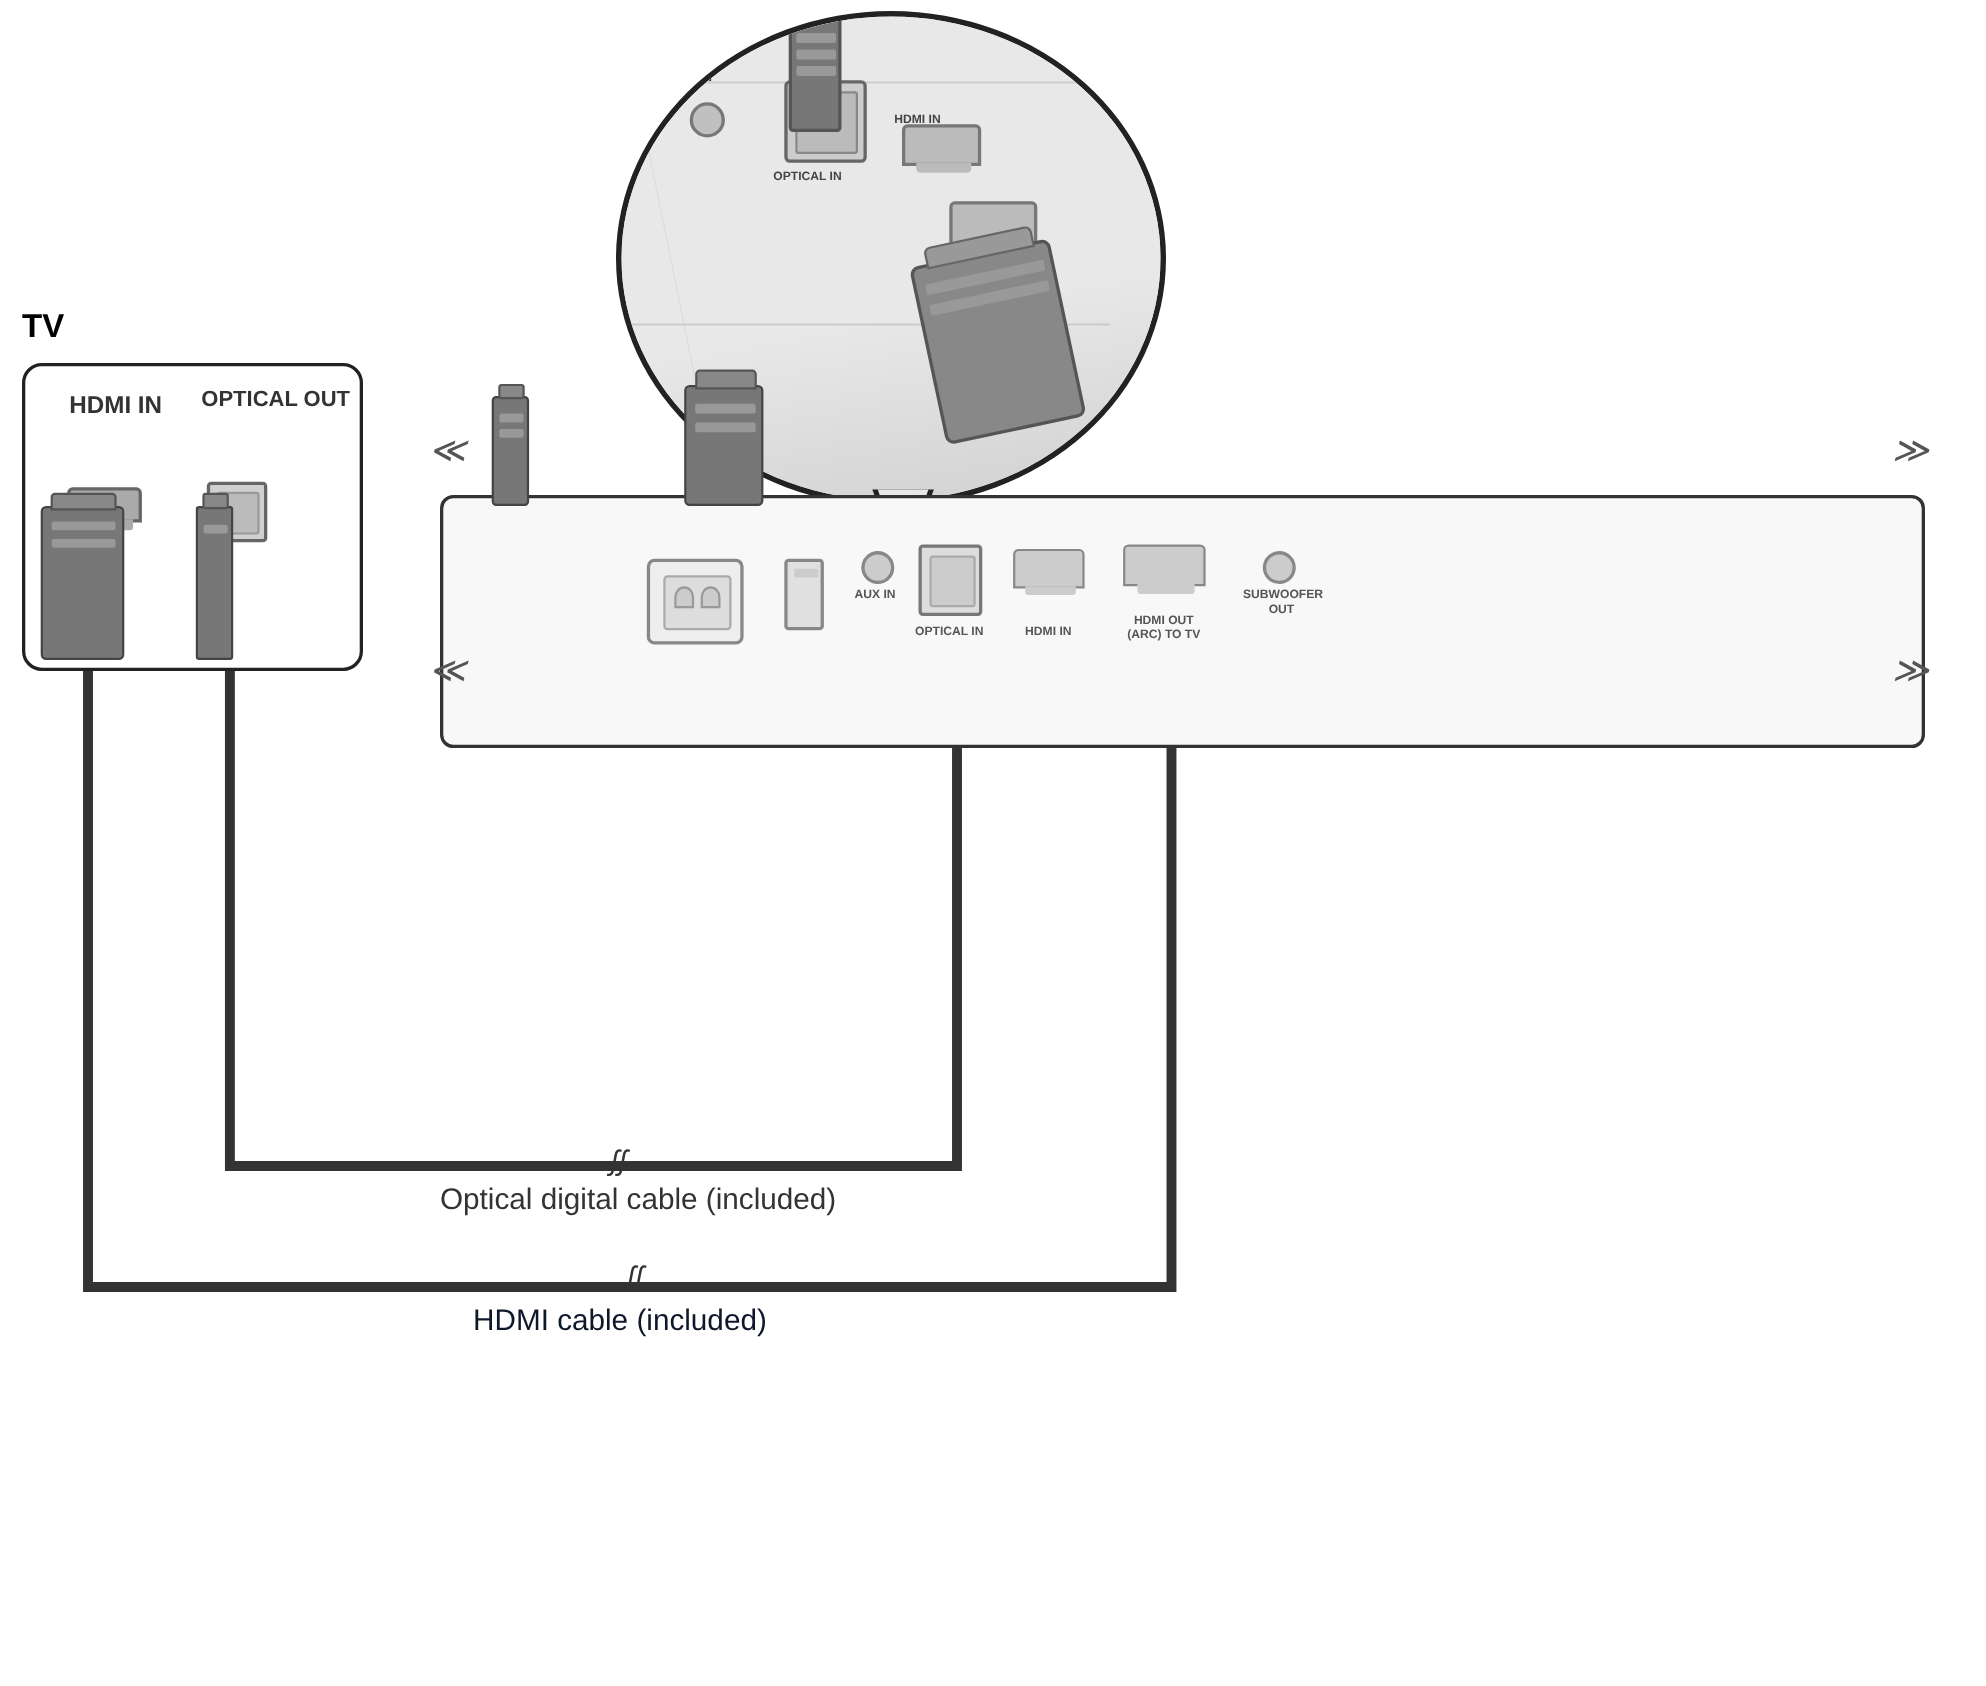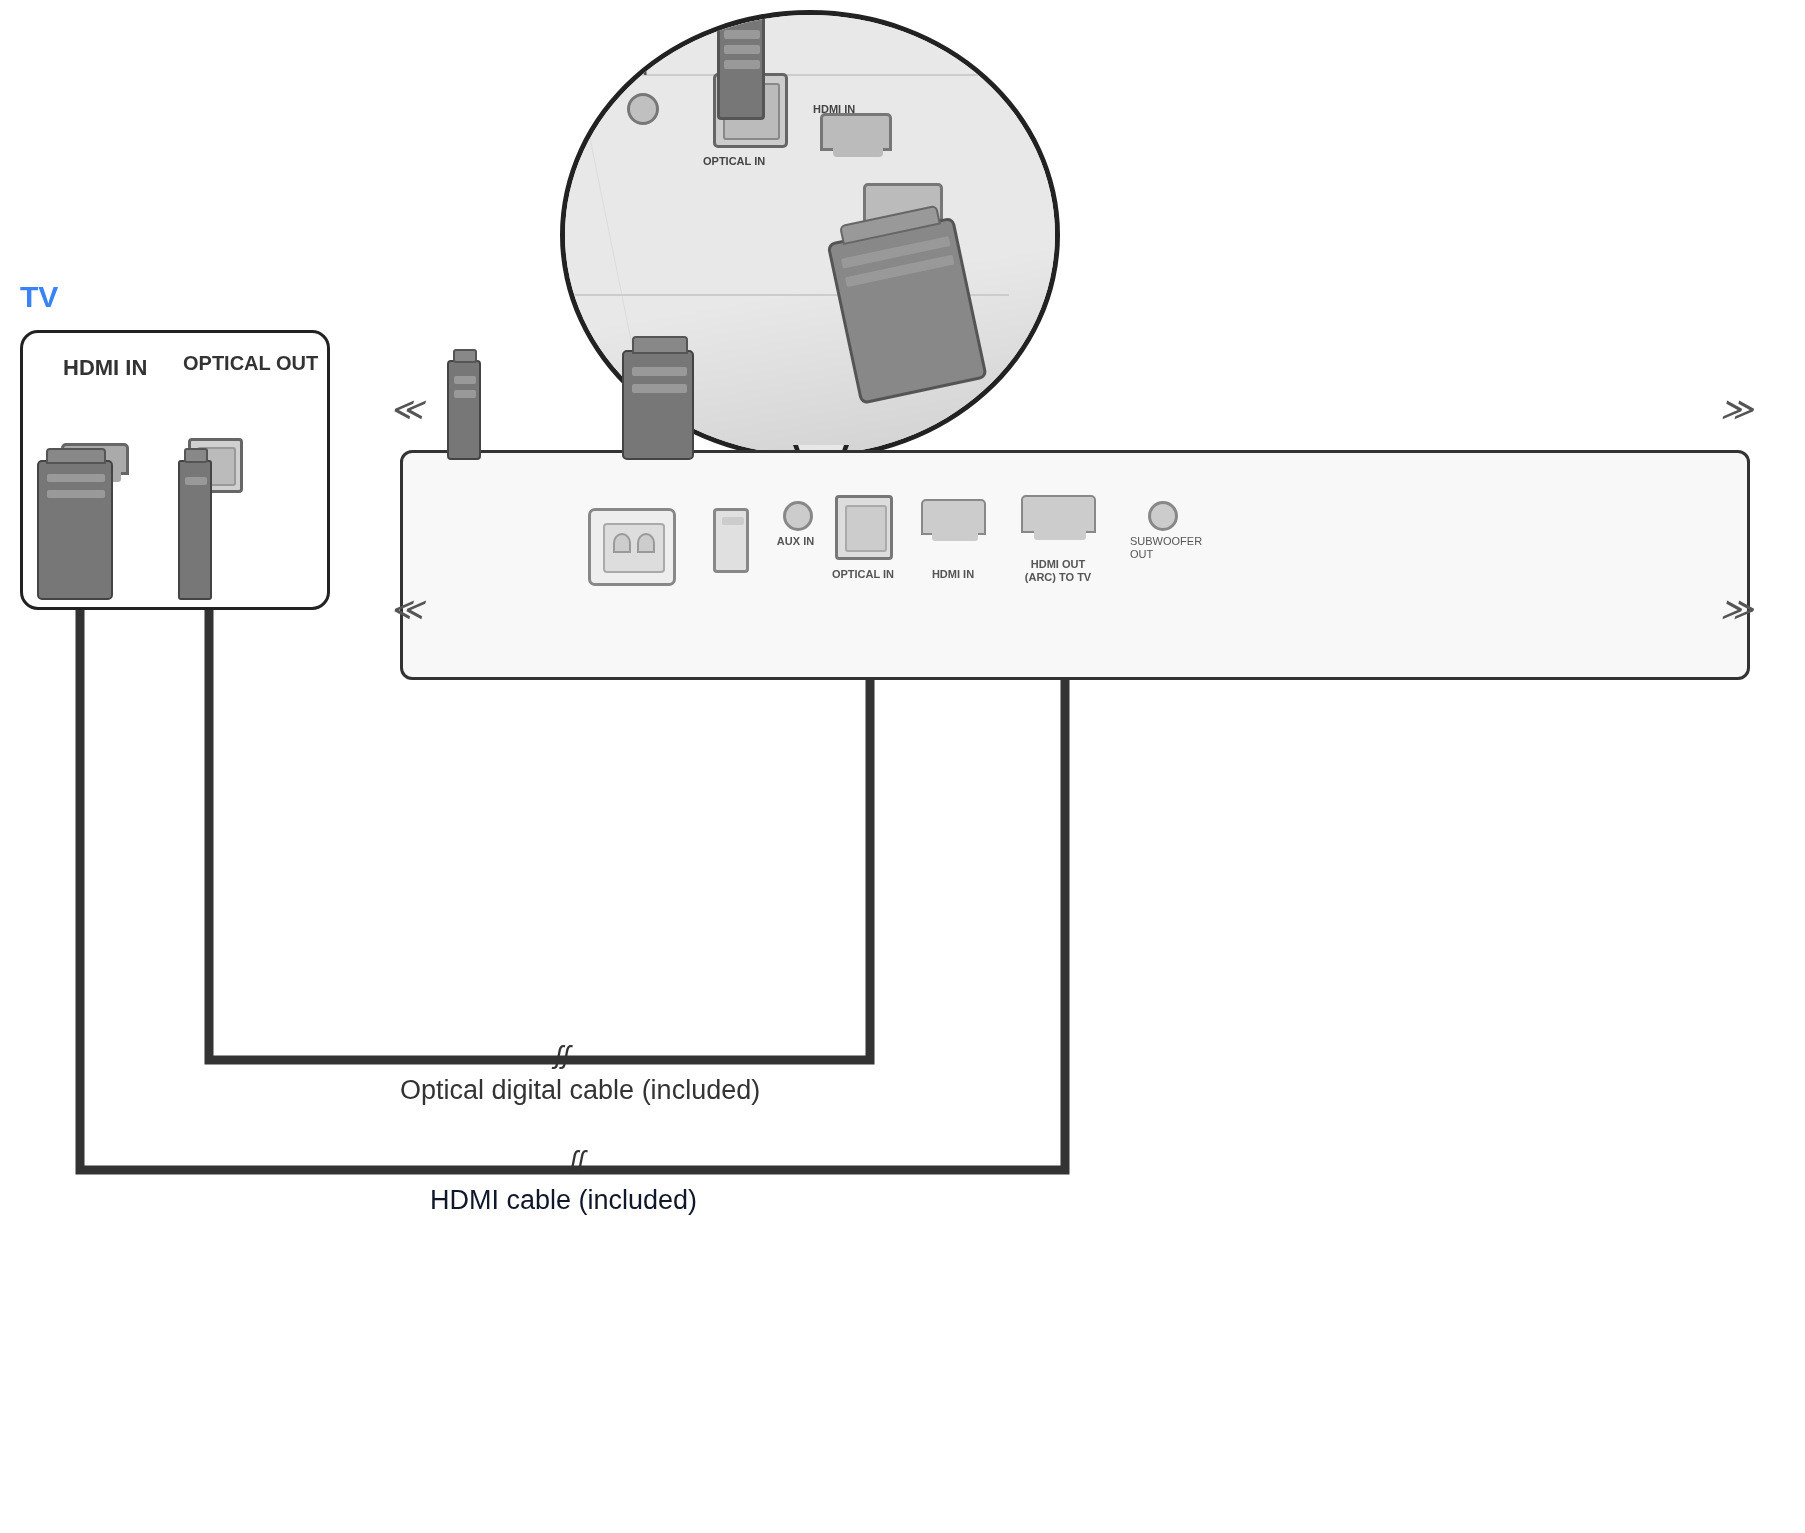--- a/index.html
+++ b/index.html
@@ -30,21 +30,21 @@
       border-radius: 18px;
       background: #fff;
     }
 
     .tv-label {
       position: absolute;
       top: 280px;
       left: 20px;
       font-size: 30px;
       font-weight: bold;
-      color: #3b82f6;
+      color: #000000;
     }
 
     
     .soundbar-box {
       position: absolute;
       top: 450px;
       left: 400px;
       width: 1350px;
       height: 230px;
       border: 3px solid #333;
@@ -185,21 +185,21 @@
       <div style="position:absolute;bottom:-8px;left:9px;width:46px;height:8px;background:#ccc;border-radius:0 0 3px 3px;"></div>
     </div>
     <div style="position:absolute;top:115px;left:510px;font-size:11px;font-weight:bold;color:#555;text-align:center;width:80px;">HDMI IN</div>
 
     <div style="position:absolute;top:42px;left:618px;width:75px;height:38px;background:#ccc;border-radius:5px 5px 0 0;border:2px solid #888;">
       <div style="position:absolute;bottom:-9px;left:11px;width:52px;height:9px;background:#ccc;border-radius:0 0 3px 3px;"></div>
     </div>
     <div style="position:absolute;top:105px;left:600px;font-size:11px;font-weight:bold;color:#555;text-align:center;width:110px;line-height:1.2;">HDMI OUT<br>(ARC) TO TV</div>
 
     <div style="position:absolute;top:48px;left:745px;width:30px;height:30px;border-radius:50%;border:3px solid #888;background:#ccc;"></div>
-    <div style="position:absolute;top:82px;left:727px;font-size:11px;font-weight:normal;color:#555;width:70px;line-height:1.2;">SUBWOOFER<br>OUT</div>
+    <div style="position:absolute;top:82px;left:727px;font-size:11px;font-weight:bold;color:#555;text-align:center;width:70px;line-height:1.2;">SUBWOOFER<br>OUT</div>
   </div>
 
   <div style="position:absolute;top:360px;left:447px;width:34px;height:100px;background:#777;border-radius:4px;border:2px solid #444;">
     <div style="position:absolute;top:-13px;left:4px;width:24px;height:14px;background:#888;border-radius:3px;border:2px solid #555;"></div>
     <div style="position:absolute;top:14px;left:5px;width:22px;height:8px;background:#999;border-radius:2px;"></div>
     <div style="position:absolute;top:28px;left:5px;width:22px;height:8px;background:#999;border-radius:2px;"></div>
   </div>
 
   <div style="position:absolute;top:350px;left:622px;width:72px;height:110px;background:#777;border-radius:5px;border:2px solid #444;">
     <div style="position:absolute;top:-16px;left:8px;width:56px;height:18px;background:#888;border-radius:4px 4px 0 0;border:2px solid #555;"></div>

